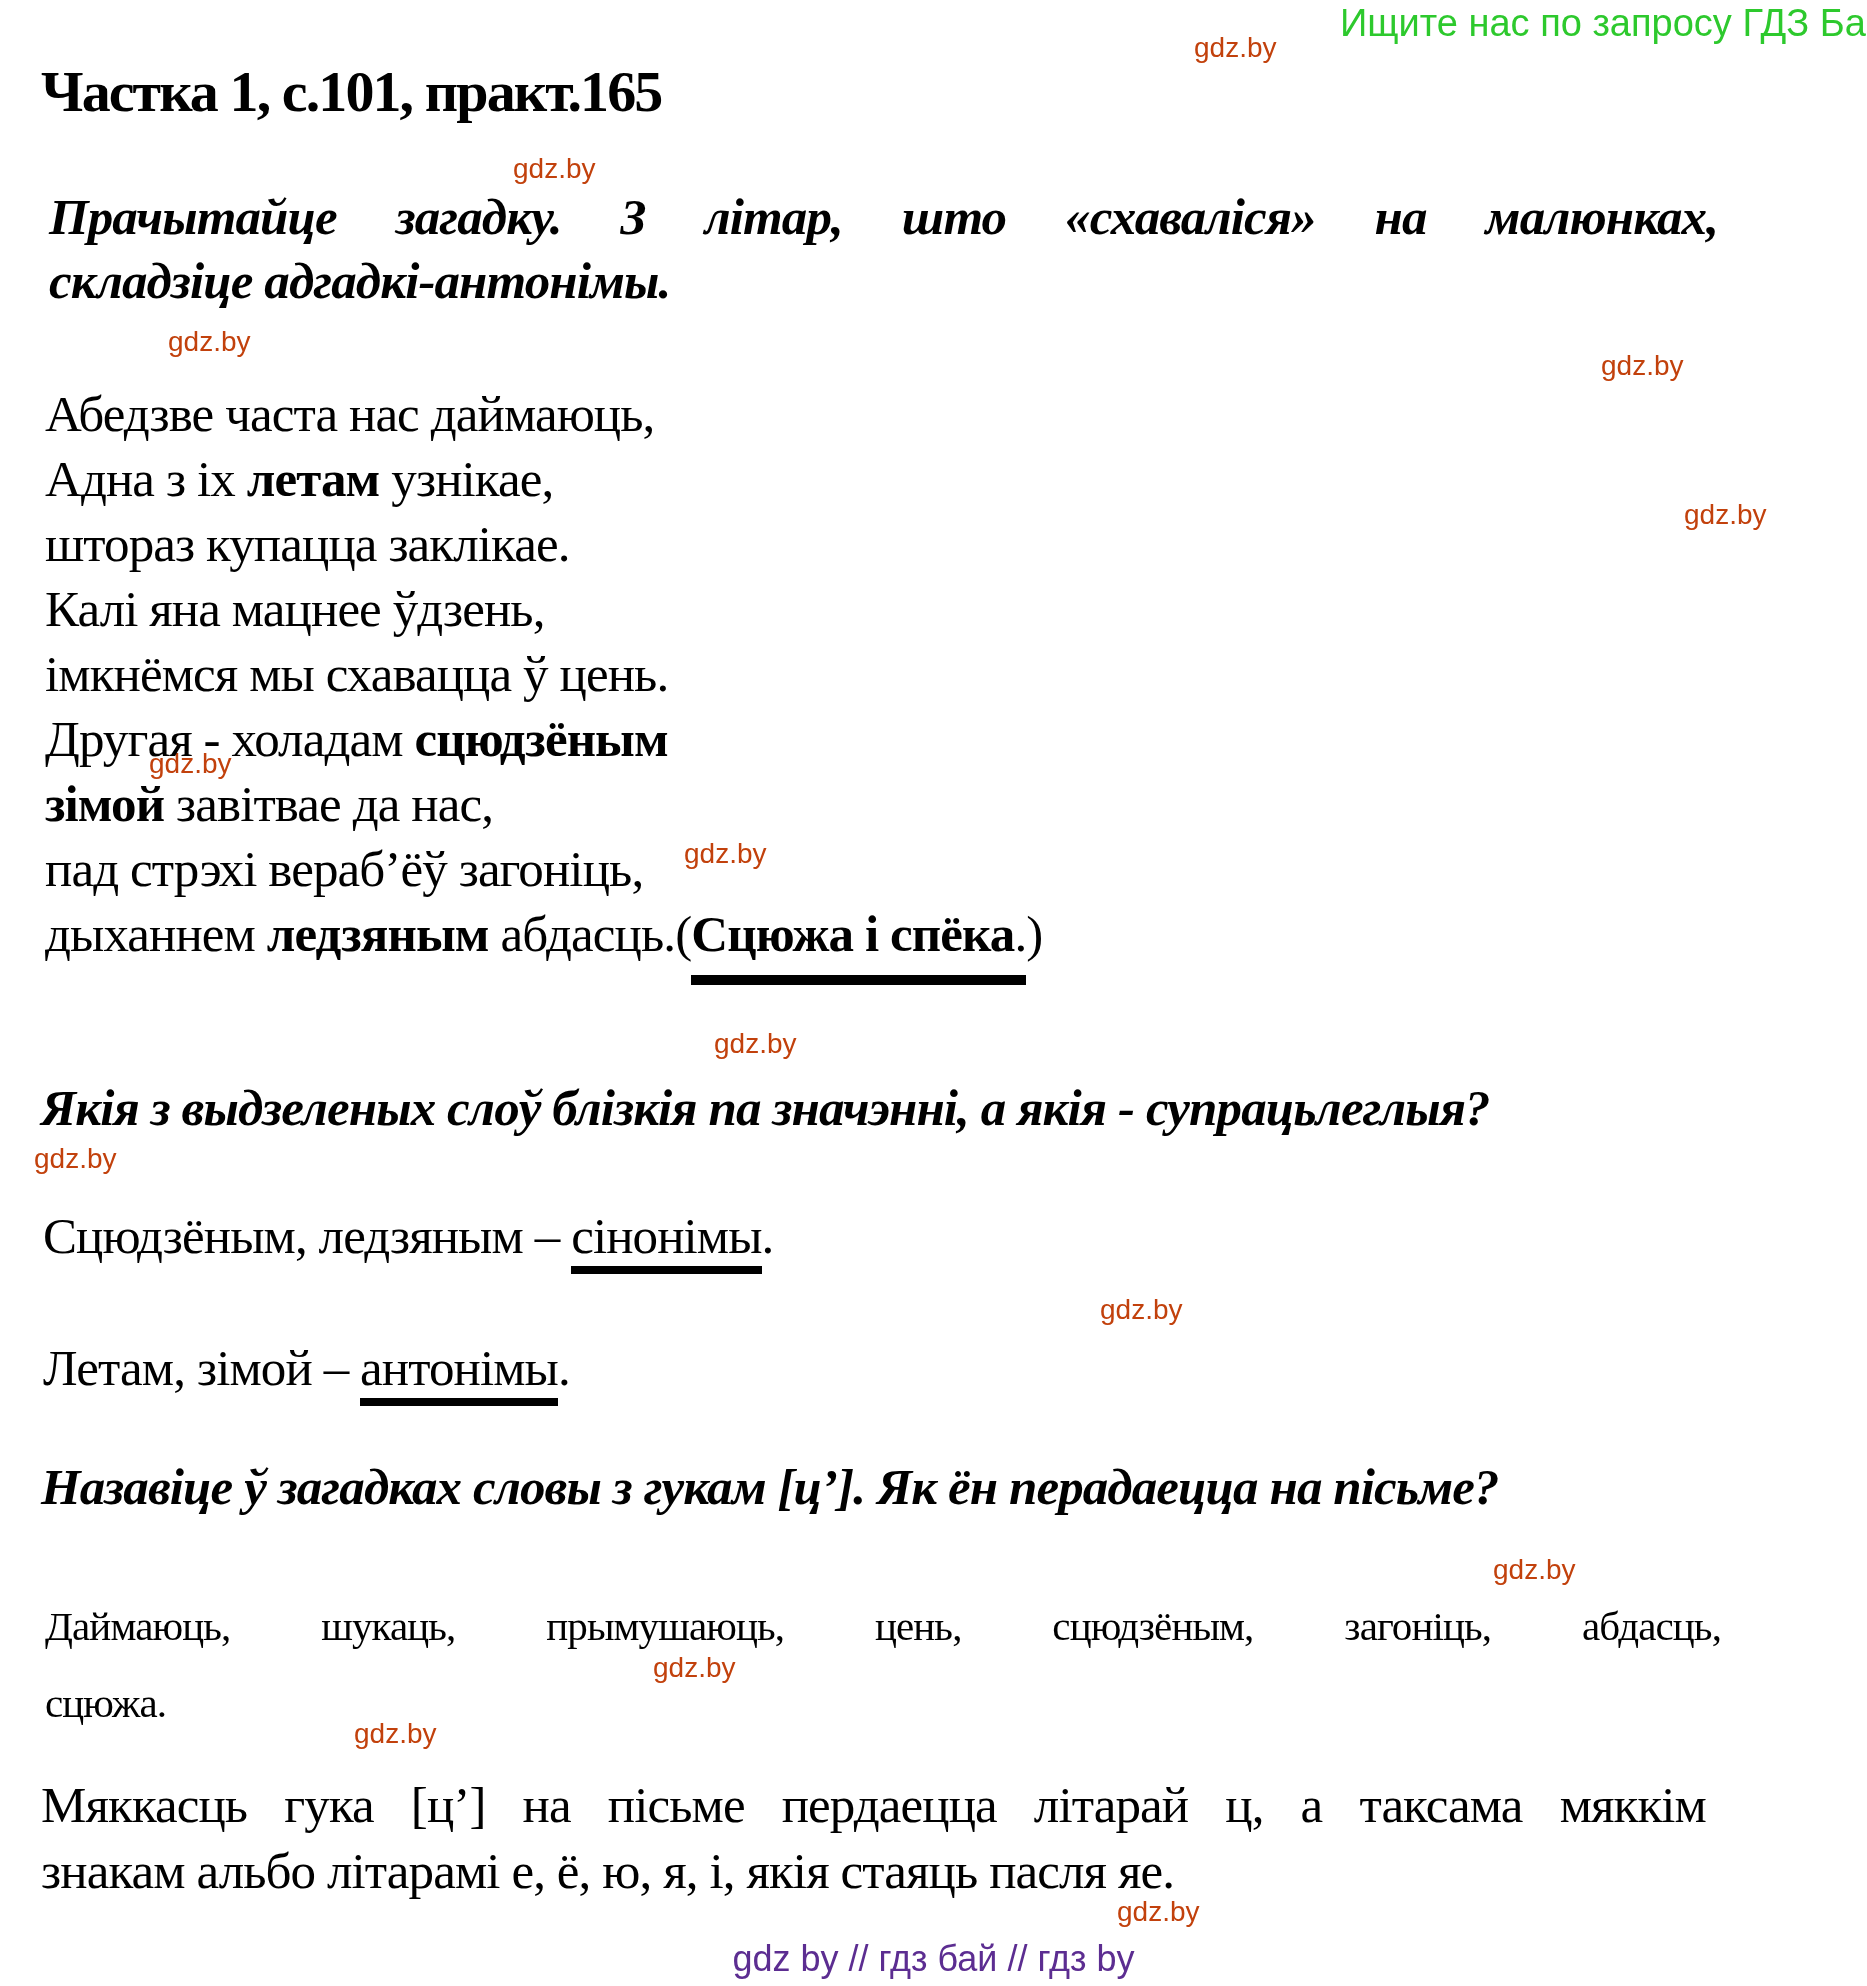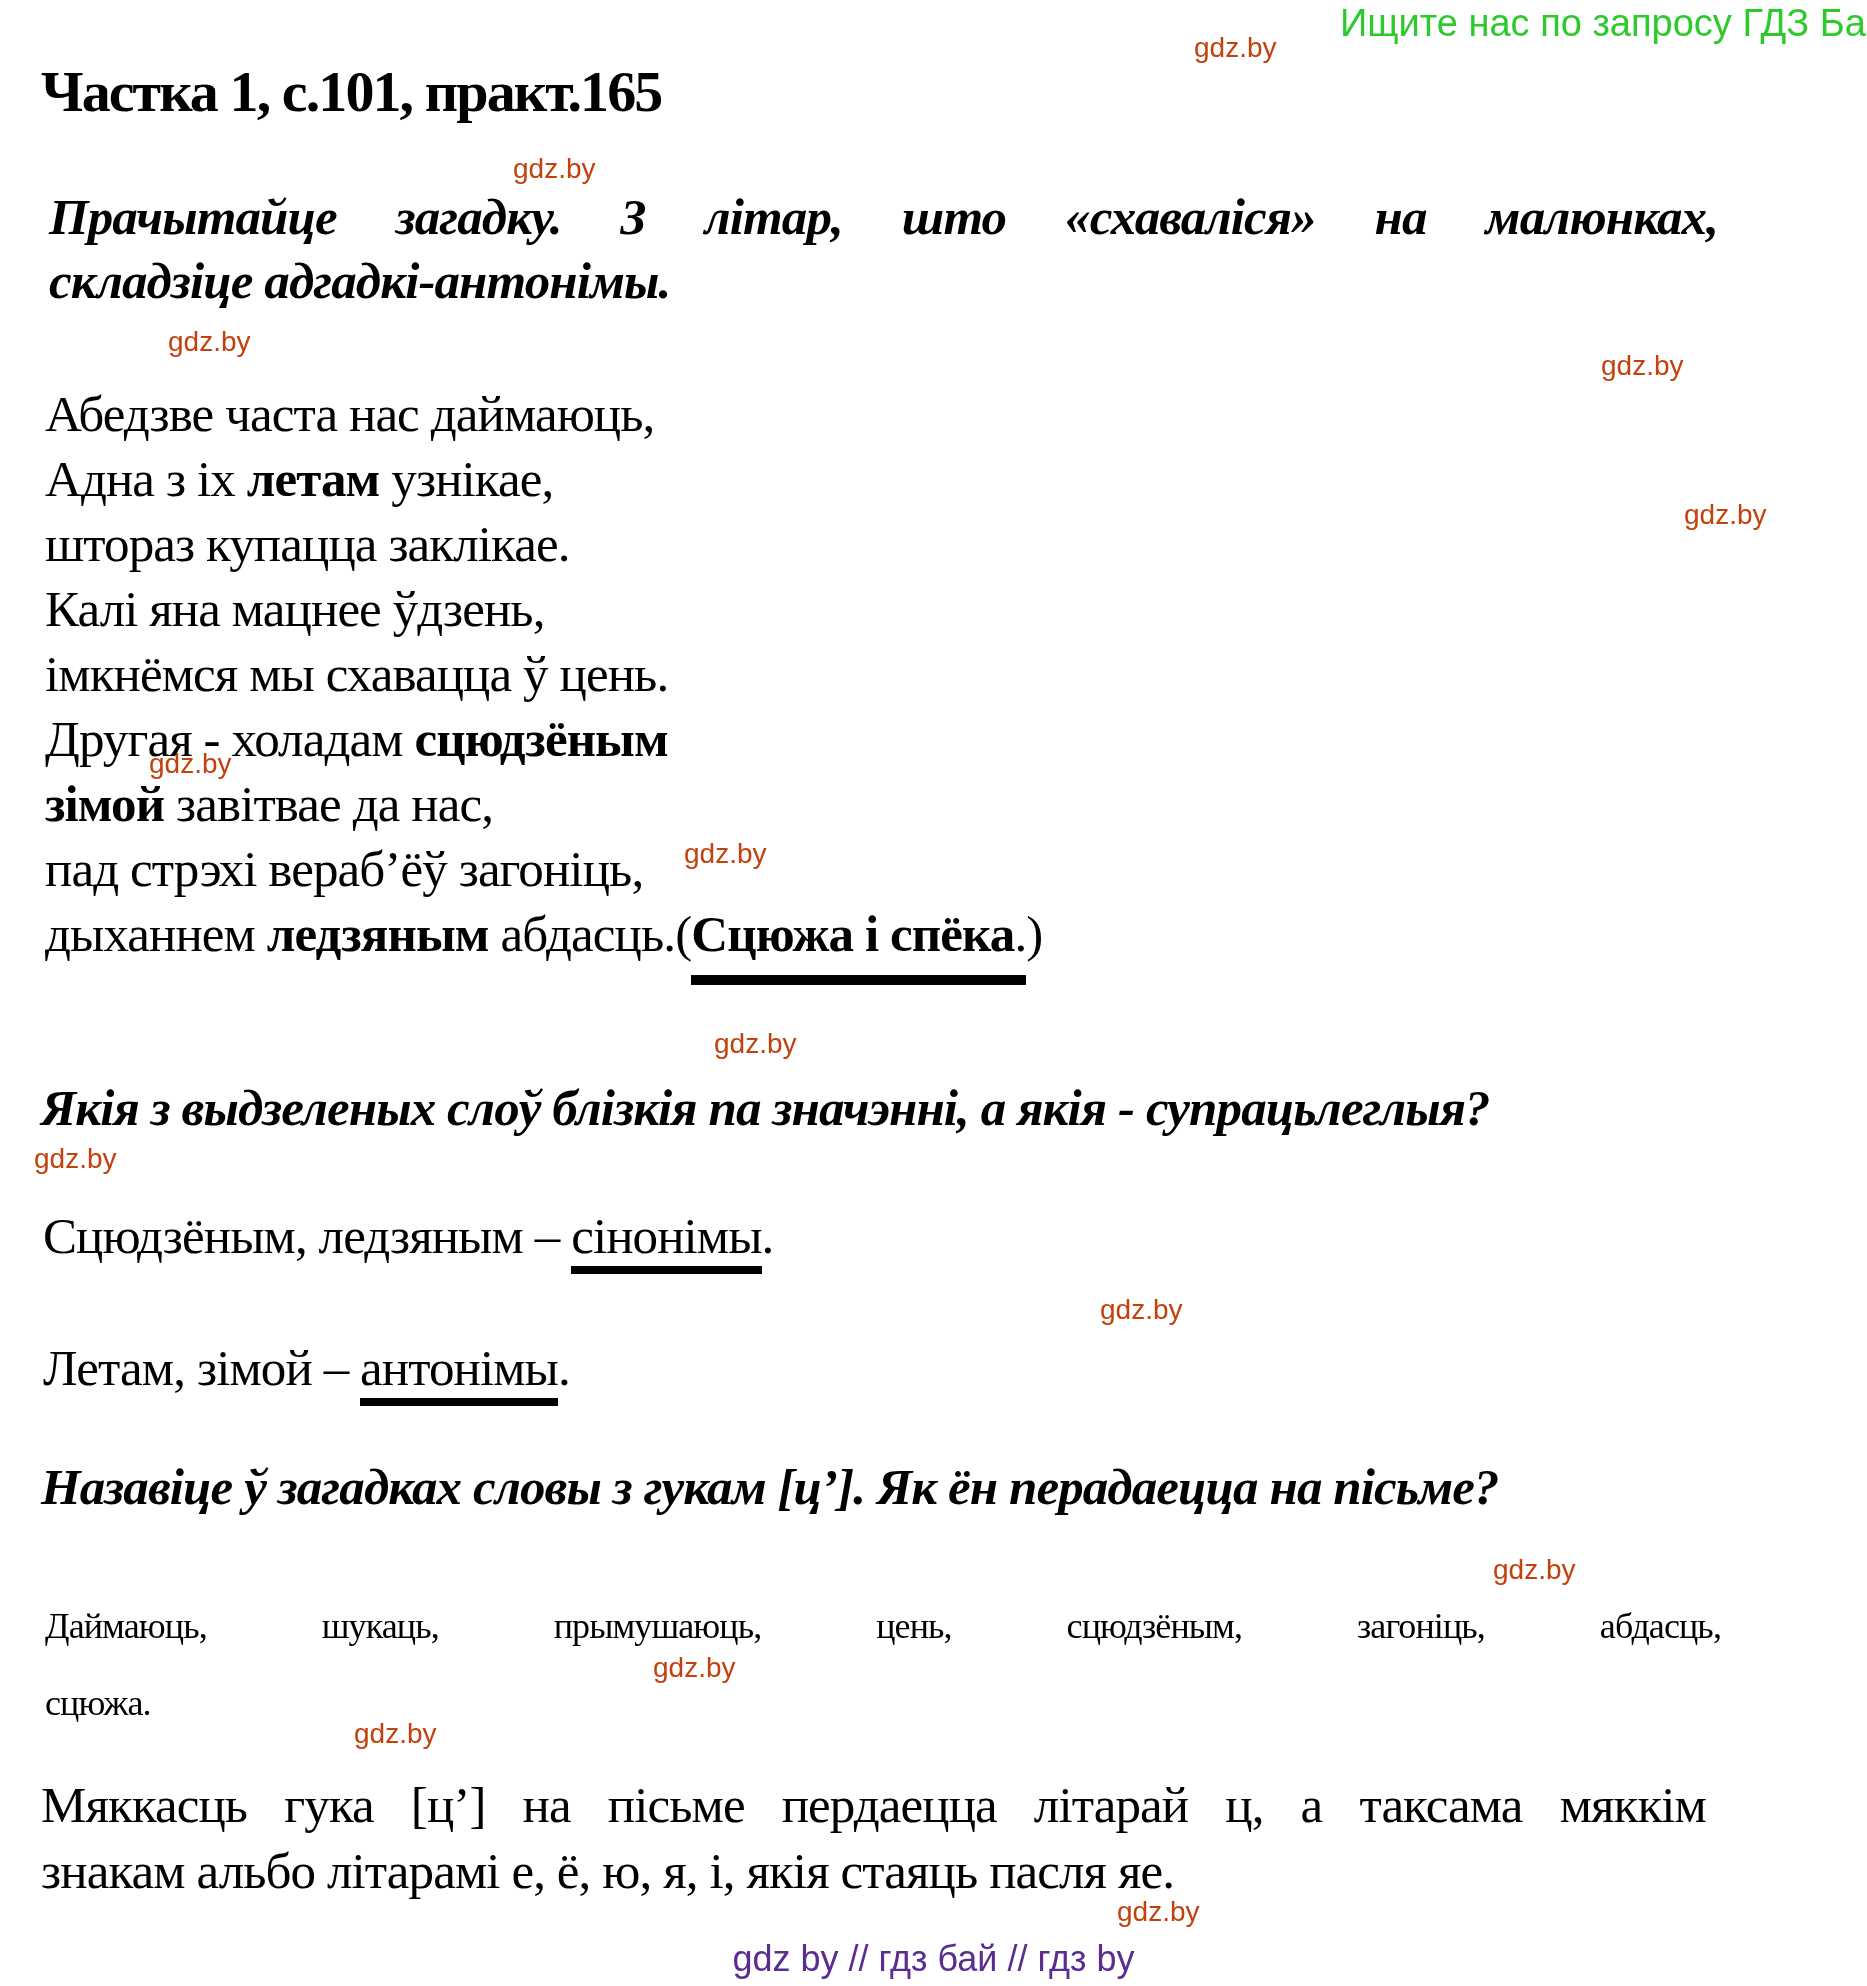--- a/index.html
+++ b/index.html
@@ -36,21 +36,21 @@
     font-size:51px;font-weight:700;font-style:italic;letter-spacing:-0.9px;line-height:58px;
   }
   #q1{top:1079px;}
   #q2{top:1458px;}
   .answer{position:absolute;left:43px;font-size:51px;letter-spacing:-0.9px;white-space:nowrap;}
   #a1{top:1207px;}
   #a2{top:1339px;}
   .answer .u{border-bottom:8.5px solid #000;padding-bottom:1.9px;}
   .wordlist{
     position:absolute;left:45px;top:1588px;width:1676px;
-    font-size:36px;line-height:77px;letter-spacing:-0.9px;
+    font-size:41px;line-height:77px;letter-spacing:-0.9px;
   }
   .conclusion{
     position:absolute;left:41px;top:1772px;width:1665px;
     font-size:51px;line-height:66px;letter-spacing:-0.9px;
   }
   .footer{
     position:absolute;left:0;top:1938px;width:1867px;text-align:center;
     font-family:"Liberation Sans","DejaVu Sans",sans-serif;
     font-size:36px;color:#5c2d91;
   }

